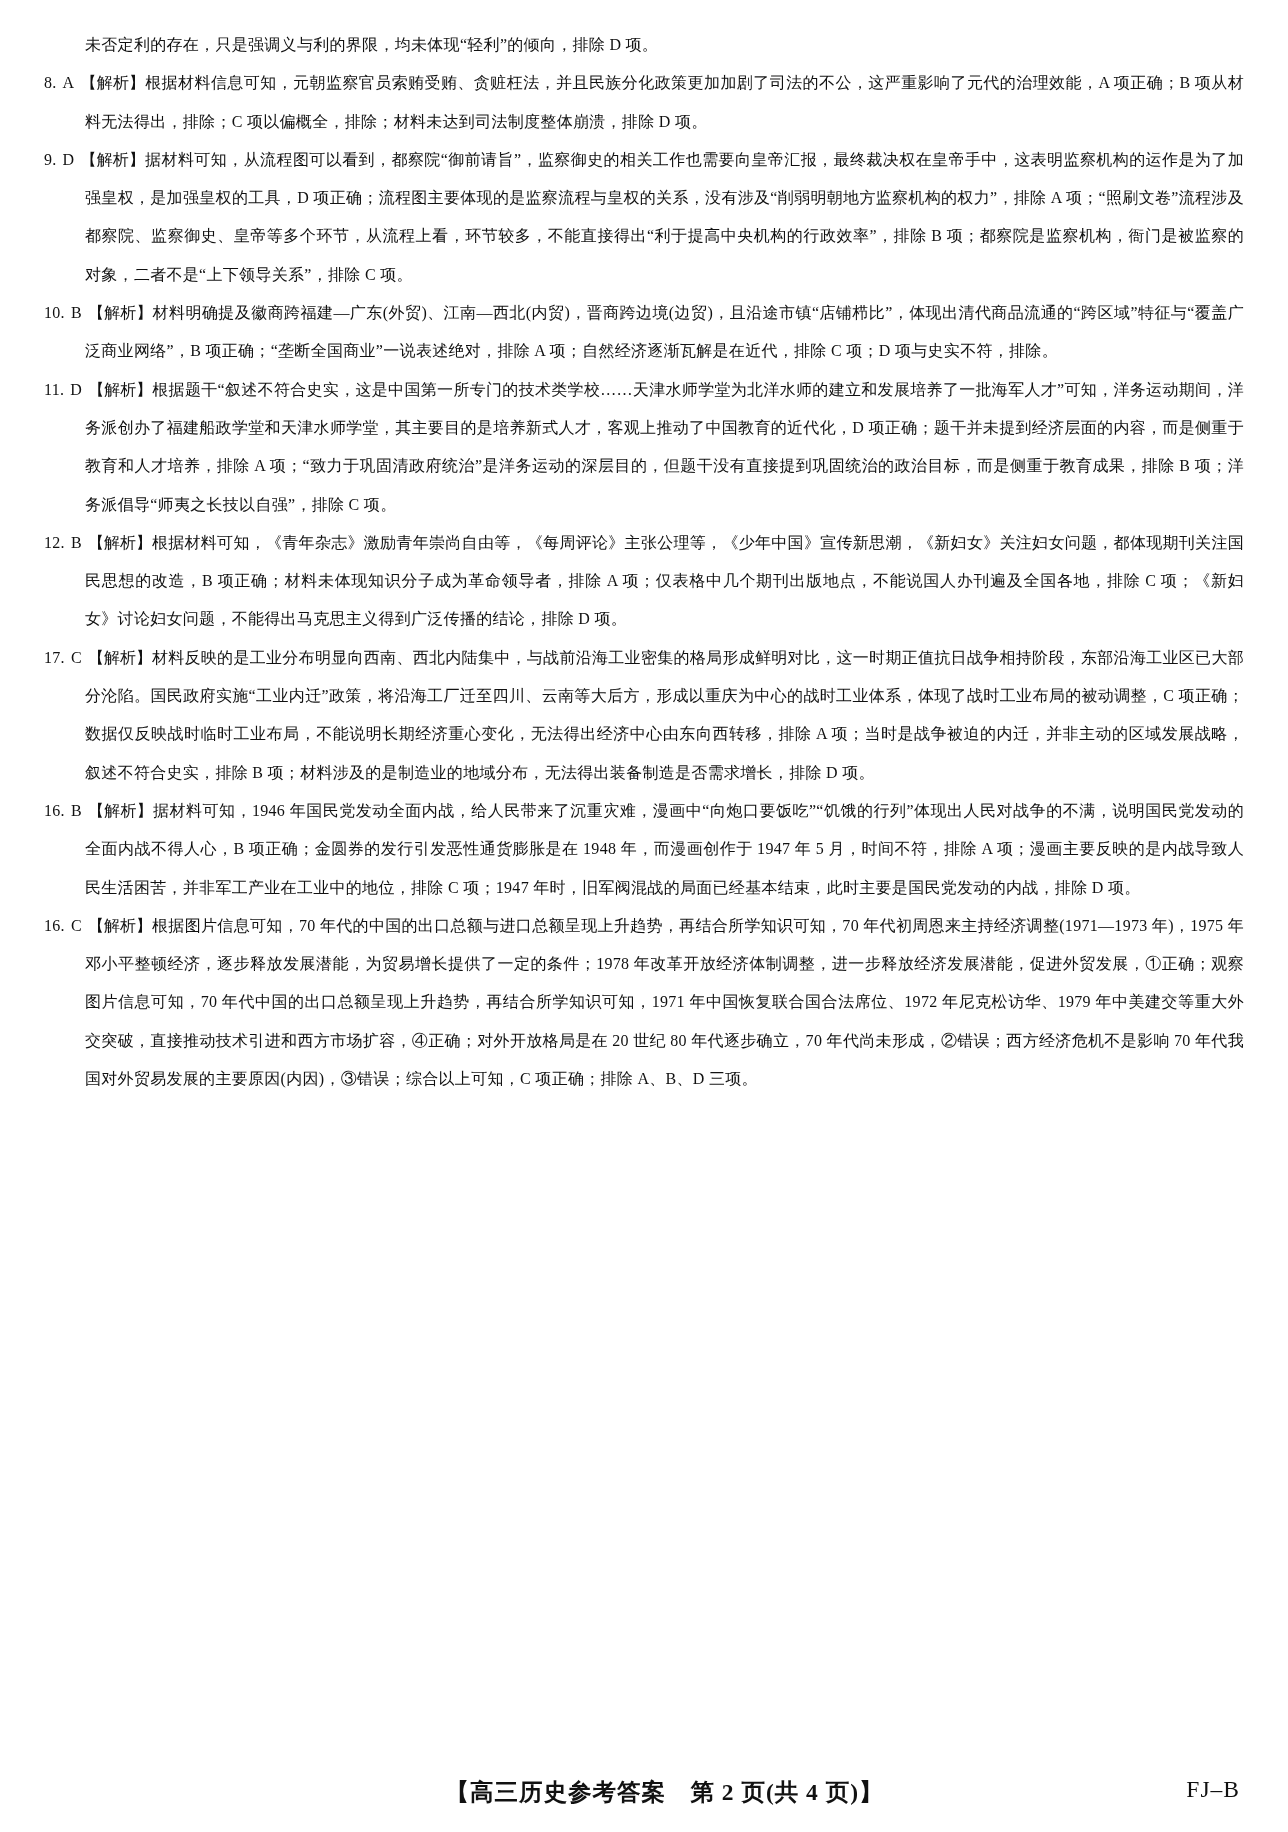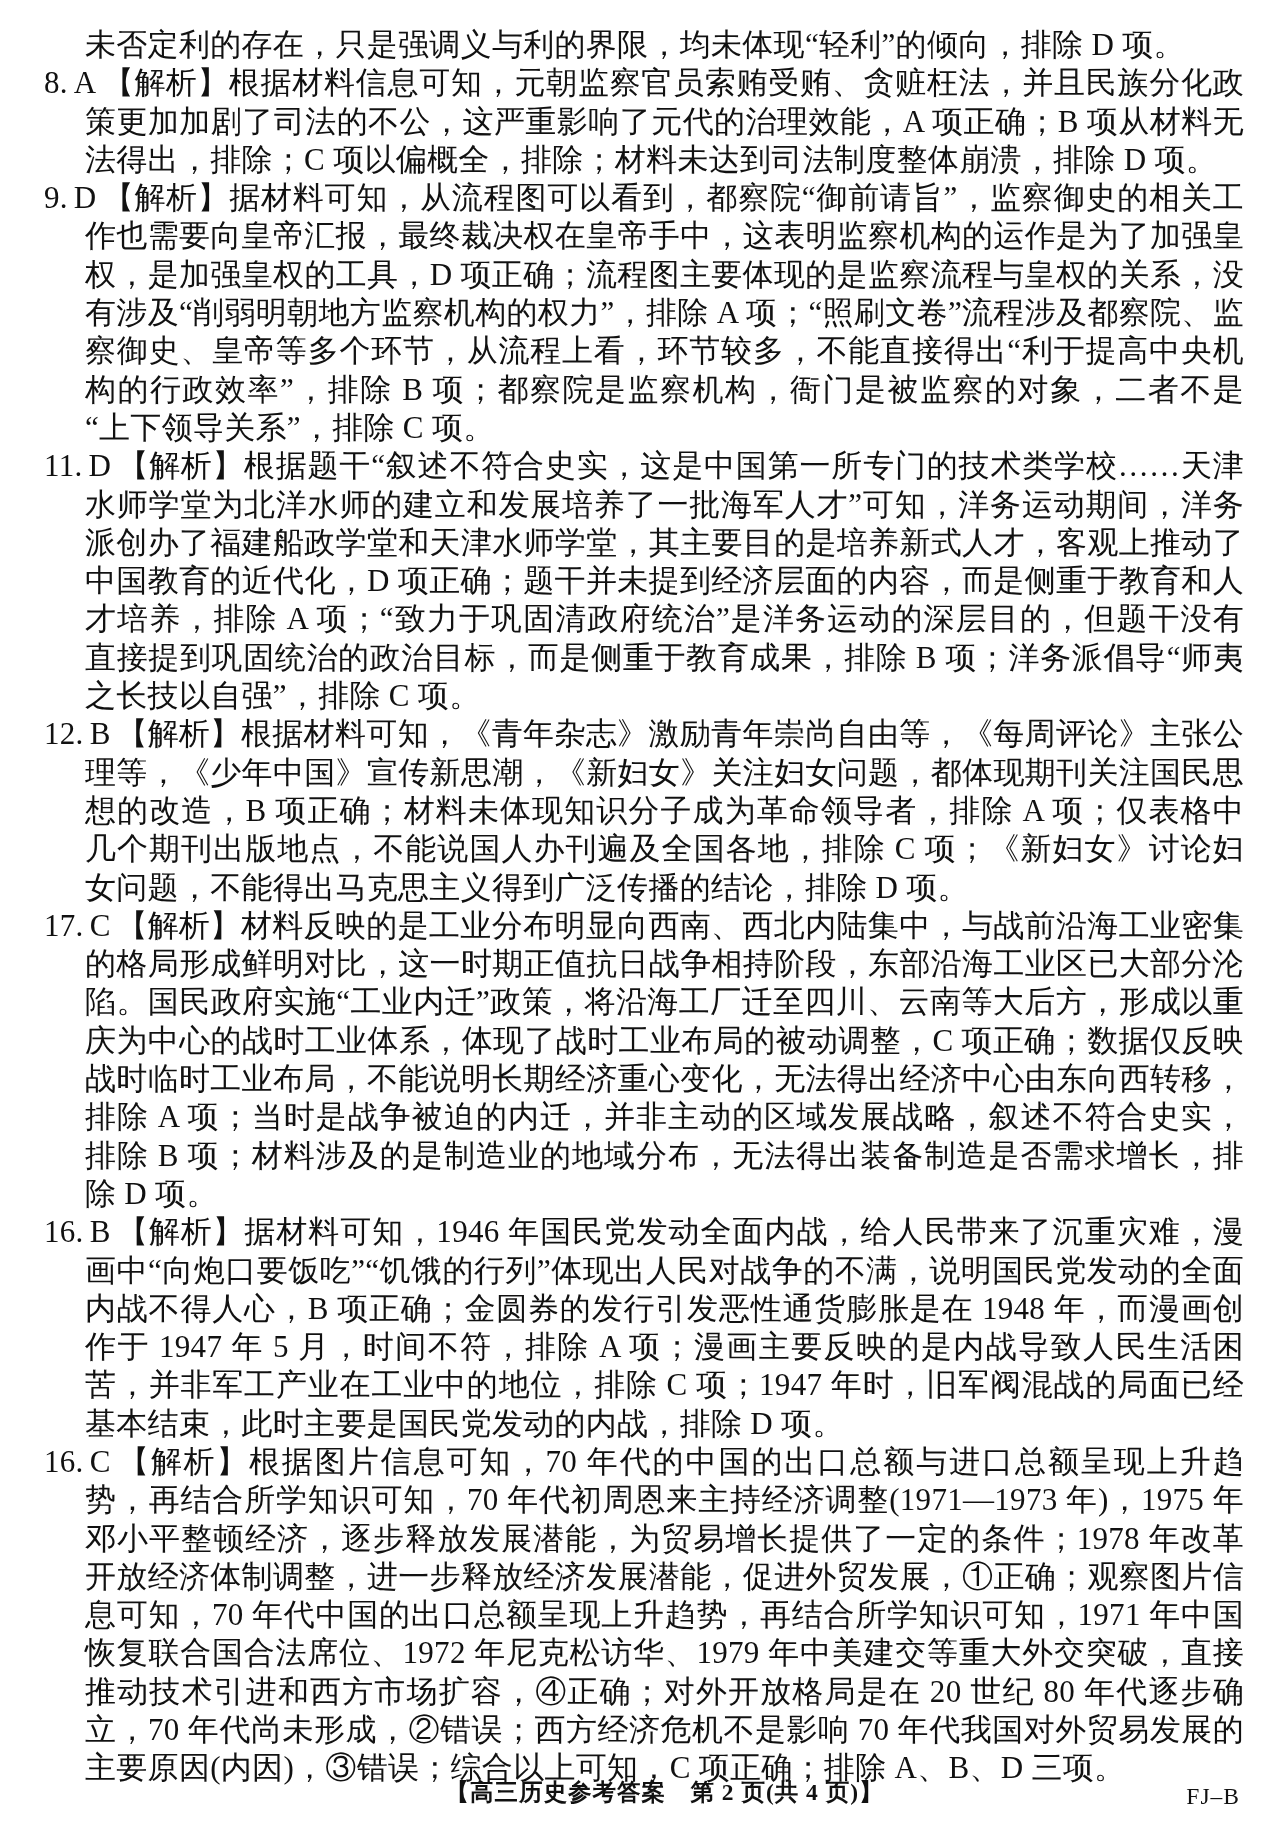--- a/index.html
+++ b/index.html
@@ -16,21 +16,21 @@
     overflow: hidden;
   }
   .page {
     box-sizing: border-box;
     width: 1288px;
     height: 1832px;
     padding: 26px 44px 0 44px;
     position: relative;
   }
   .content {
-    font-size: 31px;
+    font-size: 16px;
     line-height: 38.3px;
     text-align: justify;
     text-justify: inter-ideograph;
     letter-spacing: 0.3px;
   }
   .continuation {
     margin-left: 41px;
   }
   .item {
     padding-left: 41px;
@@ -57,21 +57,21 @@
   }
   .footer-center {
     text-align: center;
     font-weight: bold;
     letter-spacing: 1px;
     margin-left: 41px;
   }
   .footer-code {
     position: absolute;
     right: 48px;
-    top: 7px;
+    top: 0;
     font-weight: normal;
     letter-spacing: 1px;
   }
 </style>
 </head>
 <body>
 
 <div class="page">
   <div class="content">
 
@@ -80,20 +80,23 @@
     </div>
 
     <div class="item">
       <span class="num">8.</span><span class="ans">A</span><span class="label">【解析】</span><span>根据材料信息可知，元朝监察官员索贿受贿、贪赃枉法，并且民族分化政策更加加剧了司法的不公，这严重影响了元代的治理效能，A 项正确；B 项从材料无法得出，排除；C 项以偏概全，排除；材料未达到司法制度整体崩溃，排除 D 项。</span>
     </div>
 
     <div class="item">
       <span class="num">9.</span><span class="ans">D</span><span class="label">【解析】</span><span>据材料可知，从流程图可以看到，都察院“御前请旨”，监察御史的相关工作也需要向皇帝汇报，最终裁决权在皇帝手中，这表明监察机构的运作是为了加强皇权，是加强皇权的工具，D 项正确；流程图主要体现的是监察流程与皇权的关系，没有涉及“削弱明朝地方监察机构的权力”，排除 A 项；“照刷文卷”流程涉及都察院、监察御史、皇帝等多个环节，从流程上看，环节较多，不能直接得出“利于提高中央机构的行政效率”，排除 B 项；都察院是监察机构，衙门是被监察的对象，二者不是“上下领导关系”，排除 C 项。</span>
     </div>
 
+    <div class="item">
+      <span class="num">10.</span><span class="ans">B</span><span class="label">【解析】</span><span>材料明确提及徽商跨福建—广东(外贸)、江南—西北(内贸)，晋商跨边境(边贸)，且沿途市镇“店铺栉比”，体现出清代商品流通的“跨区域”特征与“覆盖广泛商业网络”，B 项正确；“垄断全国商业”一说表述绝对，排除 A 项；自然经济逐渐瓦解是在近代，排除 C 项；D 项与史实不符，排除。</span>
+    </div>
 
     <div class="item">
       <span class="num">11.</span><span class="ans">D</span><span class="label">【解析】</span><span>根据题干“叙述不符合史实，这是中国第一所专门的技术类学校……天津水师学堂为北洋水师的建立和发展培养了一批海军人才”可知，洋务运动期间，洋务派创办了福建船政学堂和天津水师学堂，其主要目的是培养新式人才，客观上推动了中国教育的近代化，D 项正确；题干并未提到经济层面的内容，而是侧重于教育和人才培养，排除 A 项；“致力于巩固清政府统治”是洋务运动的深层目的，但题干没有直接提到巩固统治的政治目标，而是侧重于教育成果，排除 B 项；洋务派倡导“师夷之长技以自强”，排除 C 项。</span>
     </div>
 
     <div class="item">
       <span class="num">12.</span><span class="ans">B</span><span class="label">【解析】</span><span>根据材料可知，《青年杂志》激励青年崇尚自由等，《每周评论》主张公理等，《少年中国》宣传新思潮，《新妇女》关注妇女问题，都体现期刊关注国民思想的改造，B 项正确；材料未体现知识分子成为革命领导者，排除 A 项；仅表格中几个期刊出版地点，不能说国人办刊遍及全国各地，排除 C 项；《新妇女》讨论妇女问题，不能得出马克思主义得到广泛传播的结论，排除 D 项。</span>
     </div>
 
     <div class="item">

